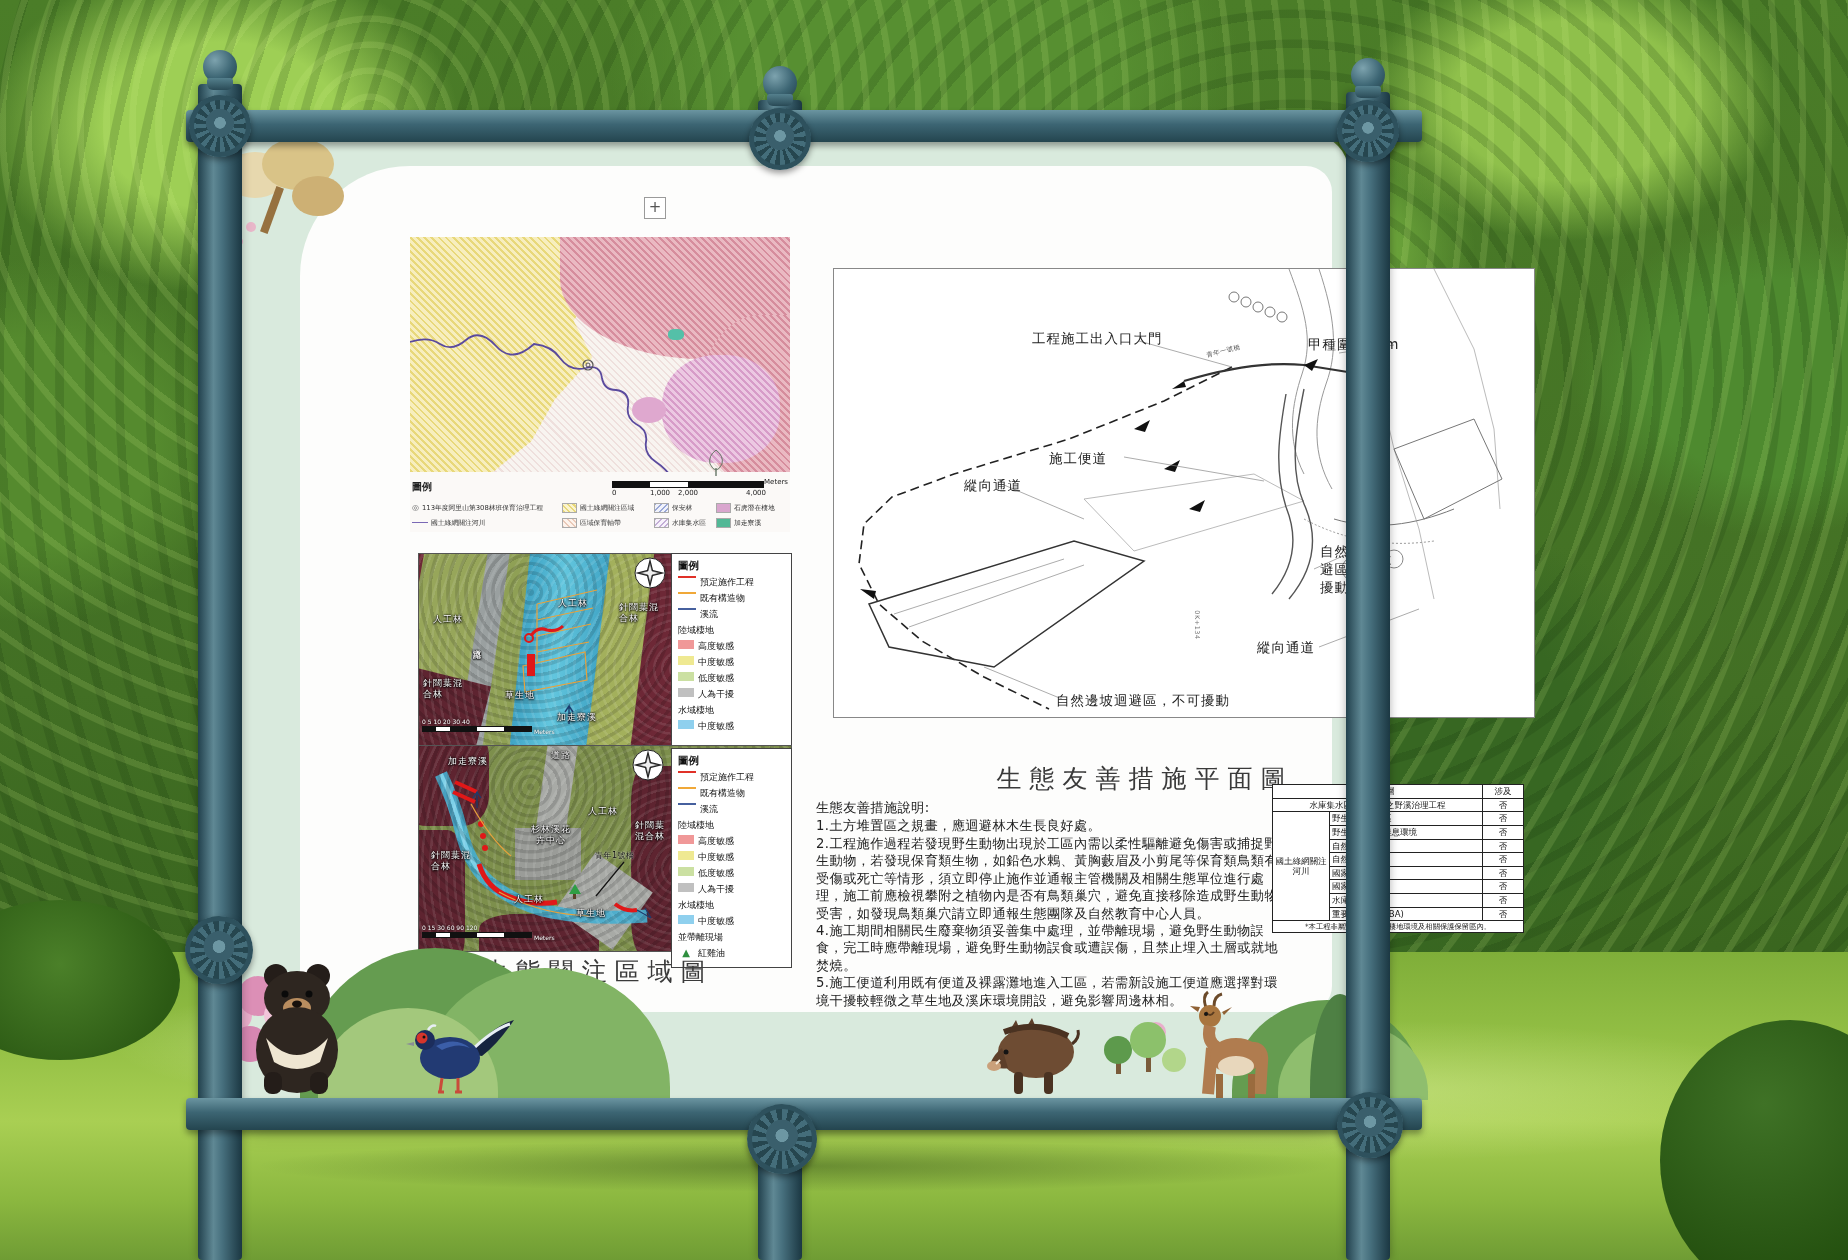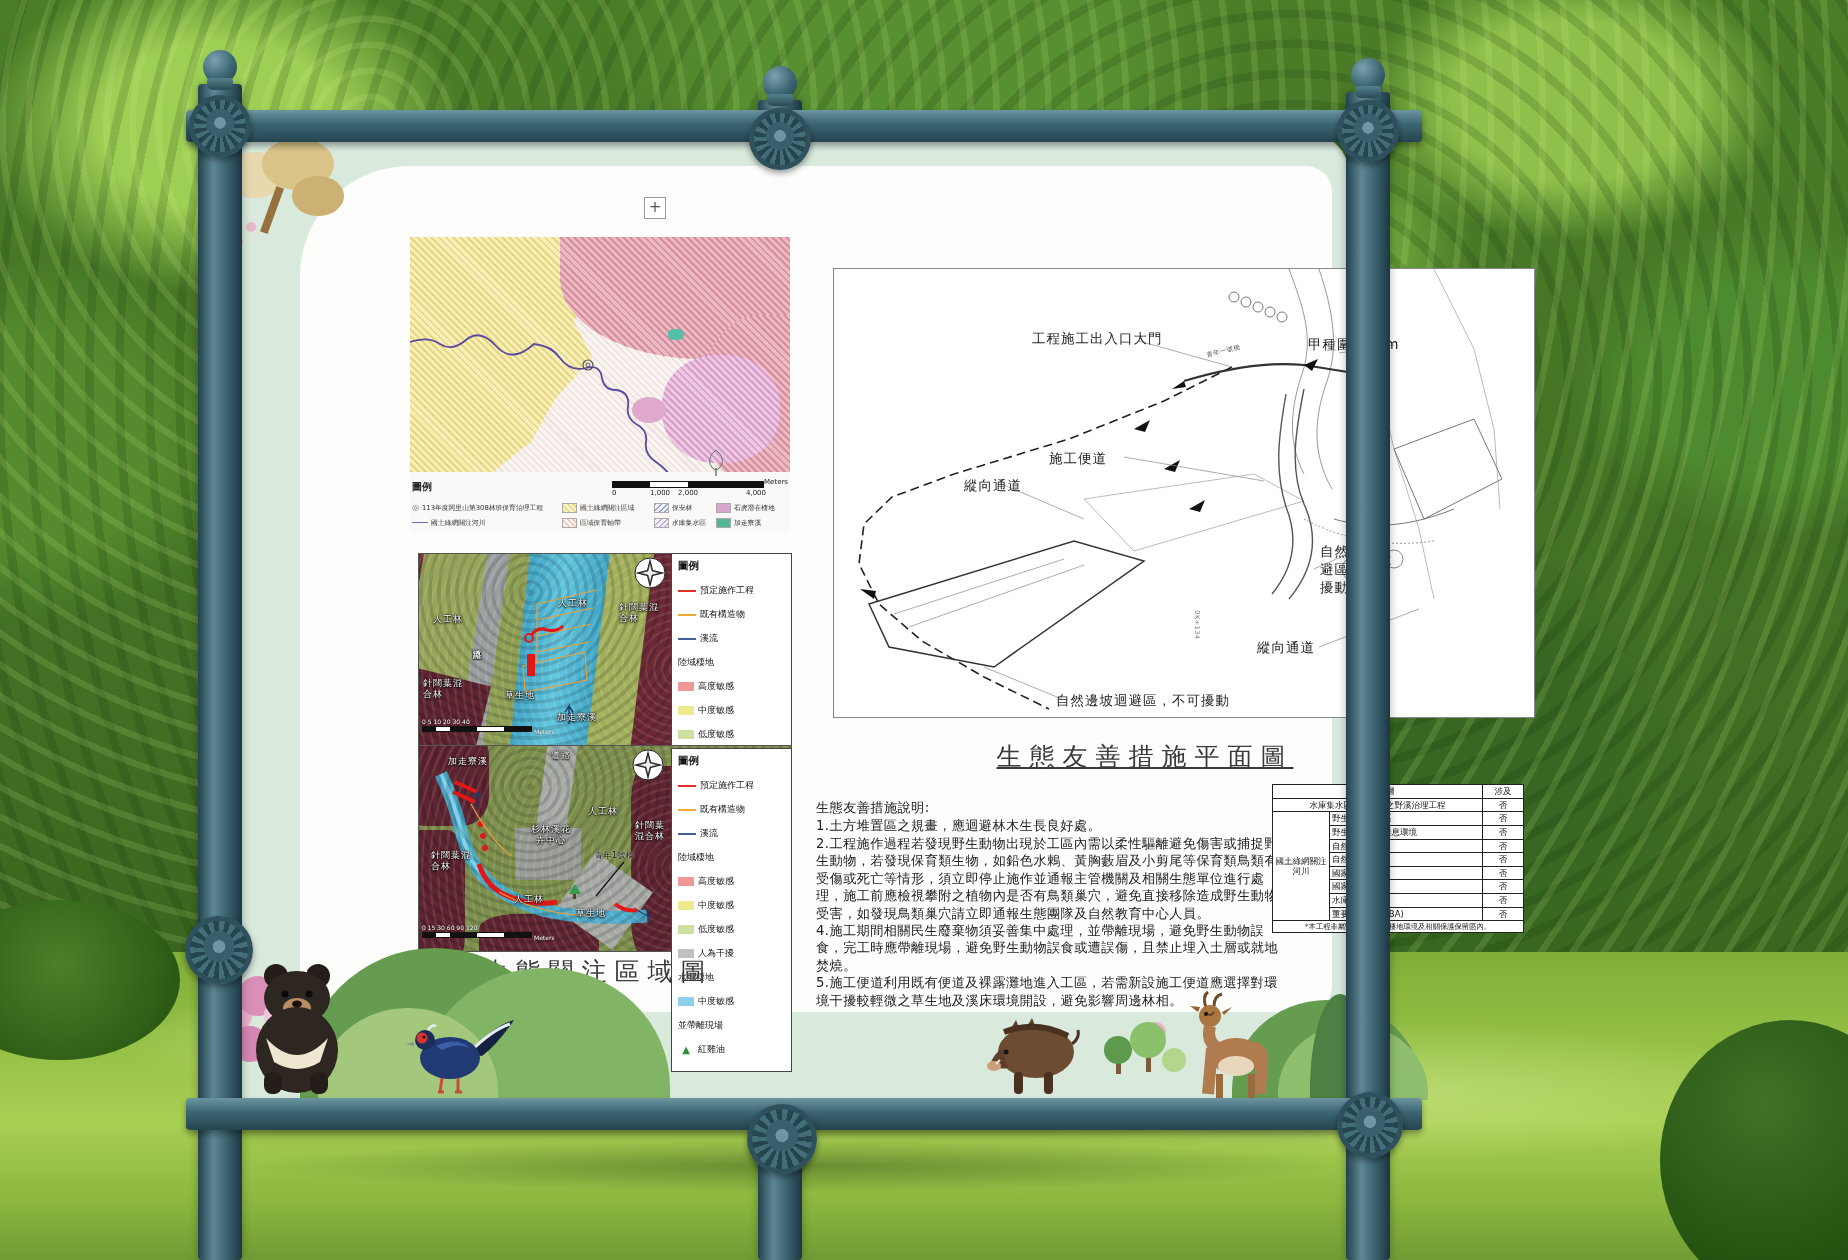--- a/index.html
+++ b/index.html
@@ -100,21 +100,21 @@
   .maplab-dark{position:absolute;color:#111;font-size:8px;letter-spacing:.5px;z-index:3;
     text-shadow:0 0 2px #fff;}
   .vert{writing-mode:vertical-rl;}
   .a-scale{position:absolute;z-index:3;color:#fff;font-size:6px;text-shadow:0 0 2px #000;}
   .a-scale .bar{height:4px;border:1px solid #111;background:
     linear-gradient(90deg,#111 0 12%,#fff 12% 25%,#111 25% 50%,#fff 50% 75%,#111 75% 100%);
     margin-top:1px;width:108px;}
   .compass{position:absolute;z-index:3;}
   .aleg{background:#fff;border:1px solid #444;padding:4px 6px;font-size:9px;color:#111;z-index:4;}
   .aleg .hd{font-size:10.5px;font-weight:bold;margin:1px 0 2px;}
-  .aleg .row{display:flex;align-items:center;gap:4px;margin:11px 0;white-space:nowrap;}
+  .aleg .row{display:flex;gap:4px;margin:3px 0;white-space:nowrap;}
   .al-line{display:inline-block;width:18px;height:2px;flex:0 0 auto;}
   .al-box{display:inline-block;width:16px;height:9px;flex:0 0 auto;}
   .al-tree{color:#2f8f3f;font-size:10px;width:16px;text-align:center;flex:0 0 auto;}
 
   
   .plan{left:833px;top:268px;width:700px;height:448px;background:#fff;border:1px solid #888;}
   .planlab{position:absolute;font-size:13.5px;color:#222;letter-spacing:1px;z-index:5;white-space:nowrap;}
   .planlab2{white-space:normal;width:86px;line-height:1.35;}
 
   
@@ -421,21 +421,21 @@
     <div class="abs maplab-dark" style="left:372px;top:78px;transform:rotate(-14deg);font-size:6.5px;color:#555;">青年一號橋</div>
     <div class="abs maplab-dark" style="left:348px;top:352px;transform:rotate(90deg);font-size:6.5px;color:#777;">0K+134</div>
   </div>
   <div class="abs planlab" style="left:1032px;top:330px;">工程施工出入口大門</div>
   <div class="abs planlab" style="left:1308px;top:336px;">甲種圍籬55m</div>
   <div class="abs planlab" style="left:1049px;top:450px;">施工便道</div>
   <div class="abs planlab" style="left:964px;top:477px;">縱向通道</div>
   <div class="abs planlab planlab2" style="left:1320px;top:542px;">自然邊坡迴避區，不可擾動</div>
   <div class="abs planlab" style="left:1257px;top:639px;">縱向通道</div>
   <div class="abs planlab" style="left:1056px;top:692px;">自然邊坡迴避區，不可擾動</div>
-  <div class="abs sec-title z4" style="left:945px;top:740px;width:400px;text-decoration:underline;">生態友善措施平面圖</div>
+  <div class="abs sec-title z4" style="left:945px;top:762px;width:400px;">生態友善措施平面圖</div>
 
   <svg class="abs z4" style="left:703px;top:448px;" width="26" height="30">
     <path d="M13 2 q8 6 6 14 q-3 6 -6 6 q-3 0 -6 -6 q-2 -8 6 -14 Z" fill="none" stroke="#667766" stroke-width="1"></path>
     <path d="M13 20 l0 8" stroke="#667766" stroke-width="1.4"></path>
   </svg>
 
   <div class="abs notes z4">
     <div class="nh">生態友善措施說明:</div>
     <div>1.土方堆置區之規畫，應迴避林木生長良好處。</div>
     <div>2.工程施作過程若發現野生動物出現於工區內需以柔性驅離避免傷害或捕捉野生動物，若發現保育類生物，如鉛色水鶇、黃胸藪眉及小剪尾等保育類鳥類有受傷或死亡等情形，須立即停止施作並通報主管機關及相關生態單位進行處理，施工前應檢視攀附之植物內是否有鳥類巢穴，避免直接移除造成野生動物受害，如發現鳥類巢穴請立即通報生態團隊及自然教育中心人員。</div>

